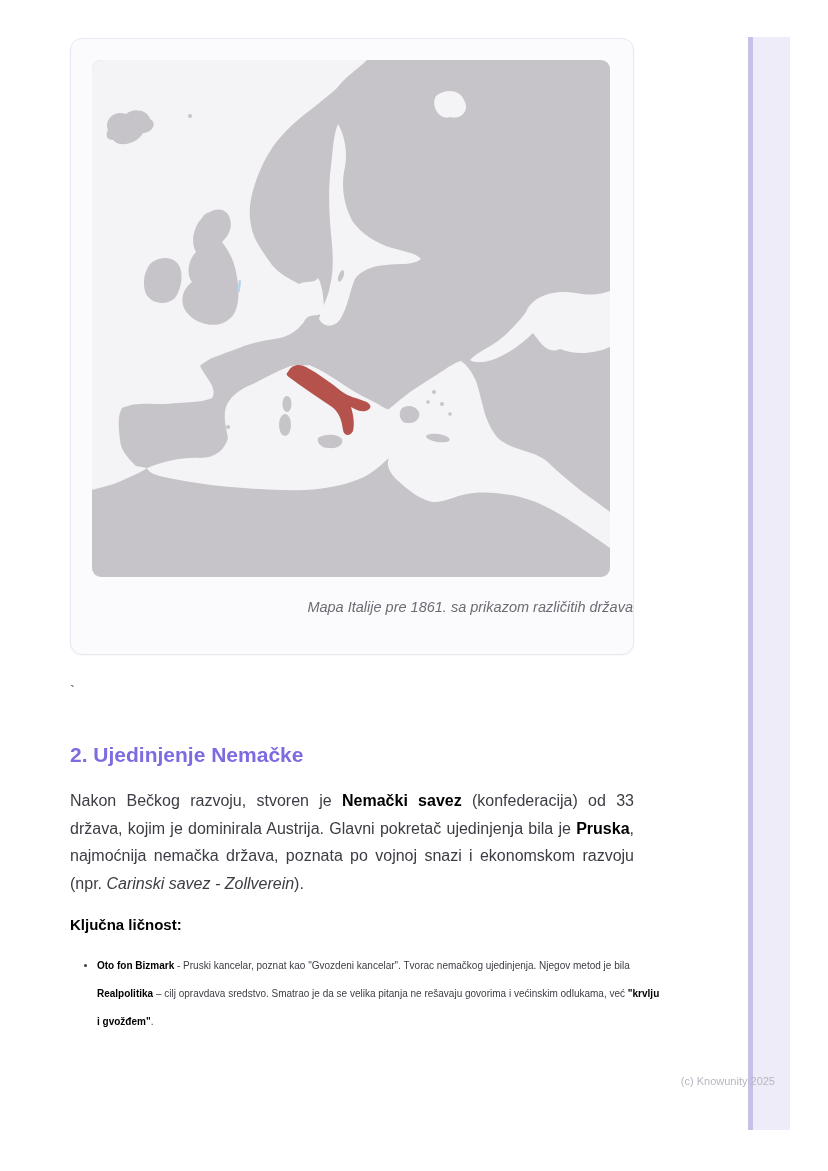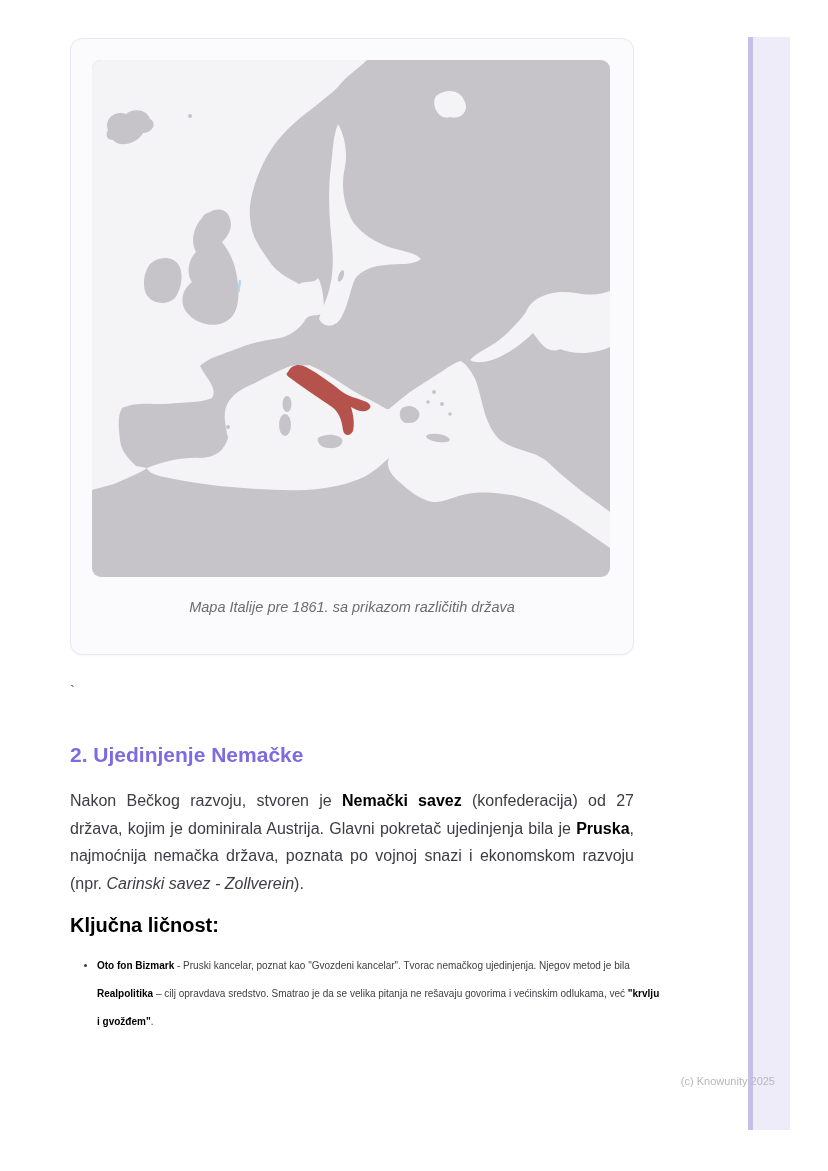--- a/index.html
+++ b/index.html
@@ -17,37 +17,37 @@
     box-shadow:0 1px 2px rgba(40,40,80,0.04);
     box-sizing:border-box;
   }
   .map-frame{
     position:absolute;left:21px;top:21px;width:518px;height:517px;
     border-radius:9px;overflow:hidden;background:#f4f3f6;
   }
   .map-frame svg{display:block;}
   .map-caption{
     position:absolute;left:0;top:560px;width:100%;
-    text-align:center;font-style:italic;font-size:14.5px;color:#6c6b74;
+    text-align:right;font-style:italic;font-size:14.5px;color:#6c6b74;
   }
 
   
   .stray-mark{position:absolute;left:70px;top:682px;font-size:15px;color:#4a4a52;}
 
   
   .col{position:absolute;left:70px;width:564px;}
   .h2{
     top:742px;font-size:21px;font-weight:bold;color:#7e6be0;line-height:26px;
   }
   .para{
     top:787px;font-size:16px;line-height:27.5px;text-align:justify;color:#3c3c44;
   }
   .para strong,.bullet strong,.subhead{color:#000000;}
   .para em{font-style:italic;}
-  .subhead{font-size:20px;font-weight:bold;line-height:24px;}
+  .subhead{font-size:15px;font-weight:bold;line-height:24px;}
   .subhead1{top:913px;}
   .subhead2{top:1076px;}
   .bullet-list{
     top:952px;margin:0;padding-left:27px;font-size:10px;line-height:28px;color:#3c3c44;
   }
   .bullet-list li{list-style:disc outside;}
 
   
   .scroll-strip{
     position:absolute;left:753px;top:37px;width:37px;height:1093px;
@@ -133,21 +133,21 @@
       </svg>
     </div>
     <figcaption class="map-caption">Mapa Italije pre 1861. sa prikazom različitih država</figcaption>
   </figure>
 
   <div class="stray-mark">`</div>
 
   <h2 class="col h2" style="position:absolute;margin:0;">2. Ujedinjenje Nemačke</h2>
 
   <p class="col para" style="position:absolute;margin:0;">
-    <span>Nakon Bečkog razvoju, stvoren je </span><strong>Nemački savez</strong><span> (konfederacija) od 27 država, kojim je dominirala Austrija. Glavni pokretač ujedinjenja bila je </span><strong>Pruska</strong><span>, najmoćnija nemačka država, poznata po vojnoj snazi i ekonomskom razvoju (npr. </span><em>Carinski savez - Zollverein</em><span>).</span>
+    <span>Nakon Bečkog razvoju, stvoren je </span><strong>Nemački savez</strong><span> (konfederacija) od 33 država, kojim je dominirala Austrija. Glavni pokretač ujedinjenja bila je </span><strong>Pruska</strong><span>, najmoćnija nemačka država, poznata po vojnoj snazi i ekonomskom razvoju (npr. </span><em>Carinski savez - Zollverein</em><span>).</span>
   </p>
 
   <p class="col subhead subhead1" style="position:absolute;margin:0;">Ključna ličnost:</p>
 
   <ul class="col bullet-list" style="position:absolute;">
     <li class="bullet">
       <strong>Oto fon Bizmark</strong><span> - Pruski kancelar, poznat kao "Gvozdeni kancelar". Tvorac nemačkog ujedinjenja. Njegov metod je bila </span><strong>Realpolitika</strong><span> – cilj opravdava sredstvo. Smatrao je da se velika pitanja ne rešavaju govorima i većinskim odlukama, već </span><strong>"krvlju i gvožđem"</strong><span>.</span>
     </li>
   </ul>
 

